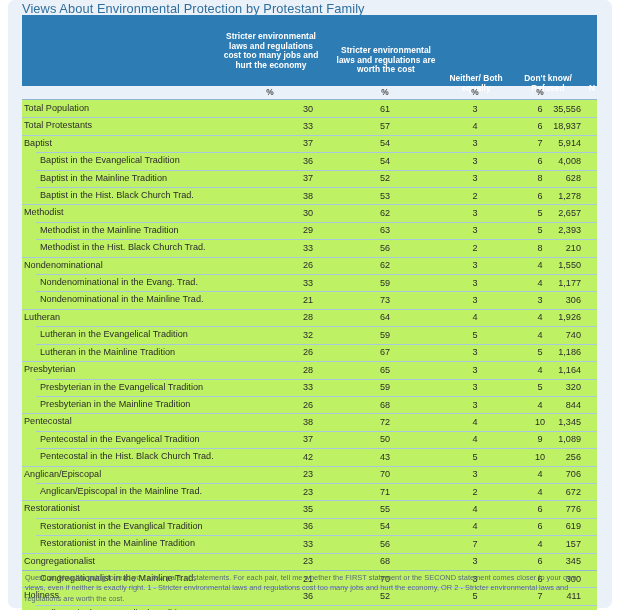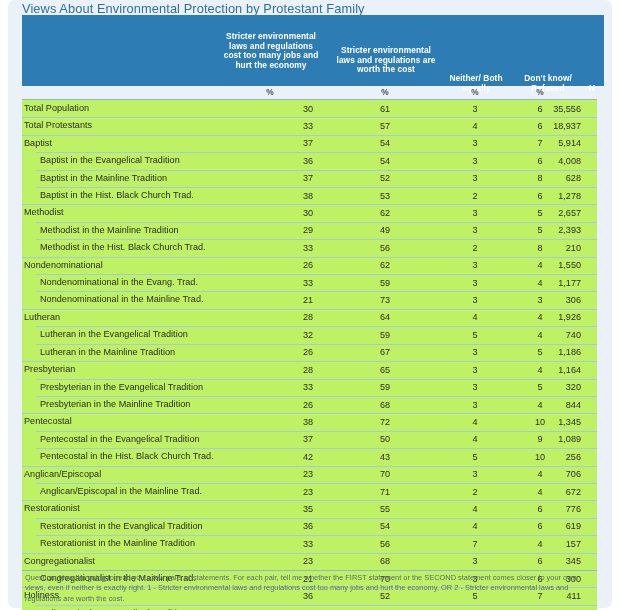--- a/index.html
+++ b/index.html
@@ -33,21 +33,20 @@
     letter-spacing: 0.1px;
     white-space: nowrap;
     text-align: center;
   }
   
   .hdr-band {
     position: absolute;
     left: 22px; top: 15px;
     width: 575px; height: 71px;
     background: #2d7cb4;
-    padding-left: 7px;
   }
   .hdr-col {
     position: absolute;
     color: #ffffff;
     font-size: 8.4px;
     font-weight: bold;
     line-height: 9.6px;
     text-align: center;
     letter-spacing: 0.05px;
   }
@@ -228,21 +227,21 @@
         <div class="cell c1">30</div>
         <div class="cell c2">62</div>
         <div class="cell c3">3</div>
         <div class="cell c4">5</div>
         <div class="cell cN">2,657</div>
       </div>
       <div class="row lvl1">
         <div class="sep"></div>
         <div class="label">Methodist in the Mainline Tradition</div>
         <div class="cell c1">29</div>
-        <div class="cell c2">49</div>
+        <div class="cell c2">63</div>
         <div class="cell c3">3</div>
         <div class="cell c4">5</div>
         <div class="cell cN">2,393</div>
       </div>
       <div class="row lvl1">
         <div class="sep"></div>
         <div class="label">Methodist in the Hist. Black Church Trad.</div>
         <div class="cell c1">33</div>
         <div class="cell c2">56</div>
         <div class="cell c3">2</div>

